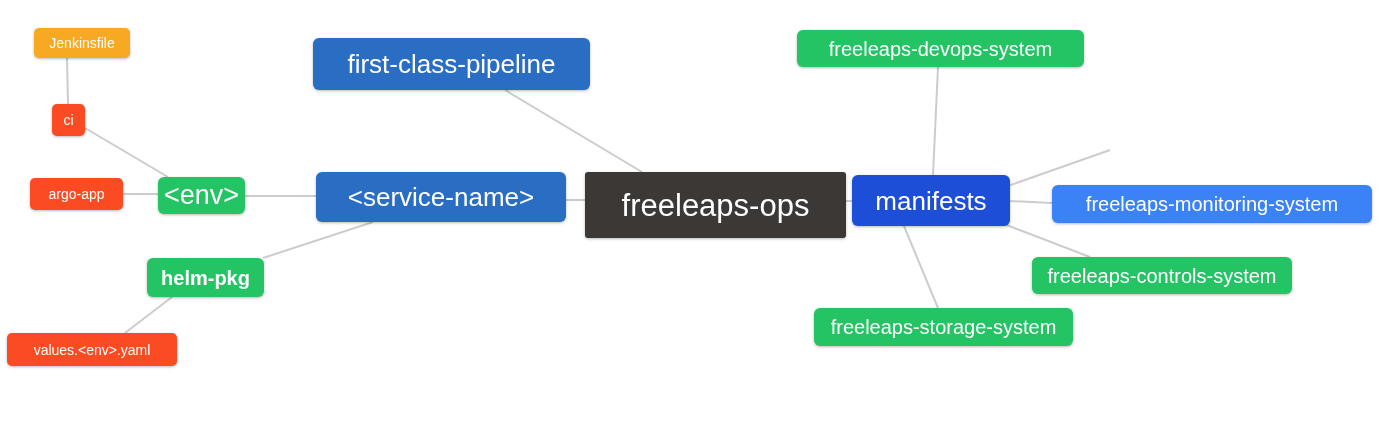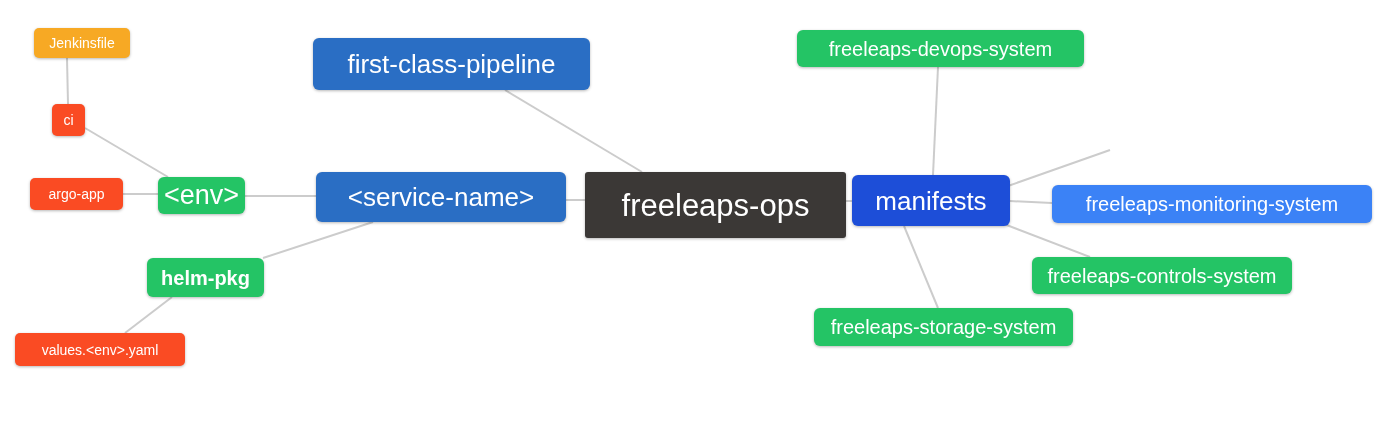--- a/index.html
+++ b/index.html
@@ -33,21 +33,21 @@
   #n-helm       {left:147px; top:258px; width:117px; height:39px; font-size:20px;}
   #n-devops     {left:797px; top:30px;  width:287px; height:37px; font-size:20px;}
   #n-network    {left:1054px;top:112px; width:293px; height:37px; font-size:20px;}
   #n-monitoring {left:1052px;top:185px; width:320px; height:38px; font-size:20px;}
   #n-controls   {left:1032px;top:257px; width:260px; height:37px; font-size:20px;}
   #n-storage    {left:814px; top:308px; width:259px; height:38px; font-size:20px;}
   
   #n-jenkinsfile{left:20px;  top:28px;  width:96px;  height:30px; font-size:14px; border-radius:5px;}
   #n-ci         {left:52px;  top:104px; width:33px;  height:32px; font-size:14px; border-radius:5px;}
   #n-argo       {left:30px;  top:178px; width:93px;  height:32px; font-size:14px; border-radius:5px;}
-  #n-values     {left:7px;   top:333px; width:170px; height:33px; font-size:14px; border-radius:5px;margin-left:8px;}
+  #n-values     {left:7px;   top:333px; width:170px; height:33px; font-size:14px; border-radius:5px;}
 </style>
 </head>
 <body>
 
 <div id="canvas">
 
   <svg id="edges" xmlns="http://www.w3.org/2000/svg">
     <line x1="67" y1="58" x2="68" y2="104" stroke-width="2" stroke="#CCCCCC"></line>
     <line x1="85" y1="128" x2="168" y2="177" stroke-width="2" stroke="#CCCCCC"></line>
     <line x1="123" y1="194" x2="158" y2="194" stroke-width="2" stroke="#CCCCCC"></line>

